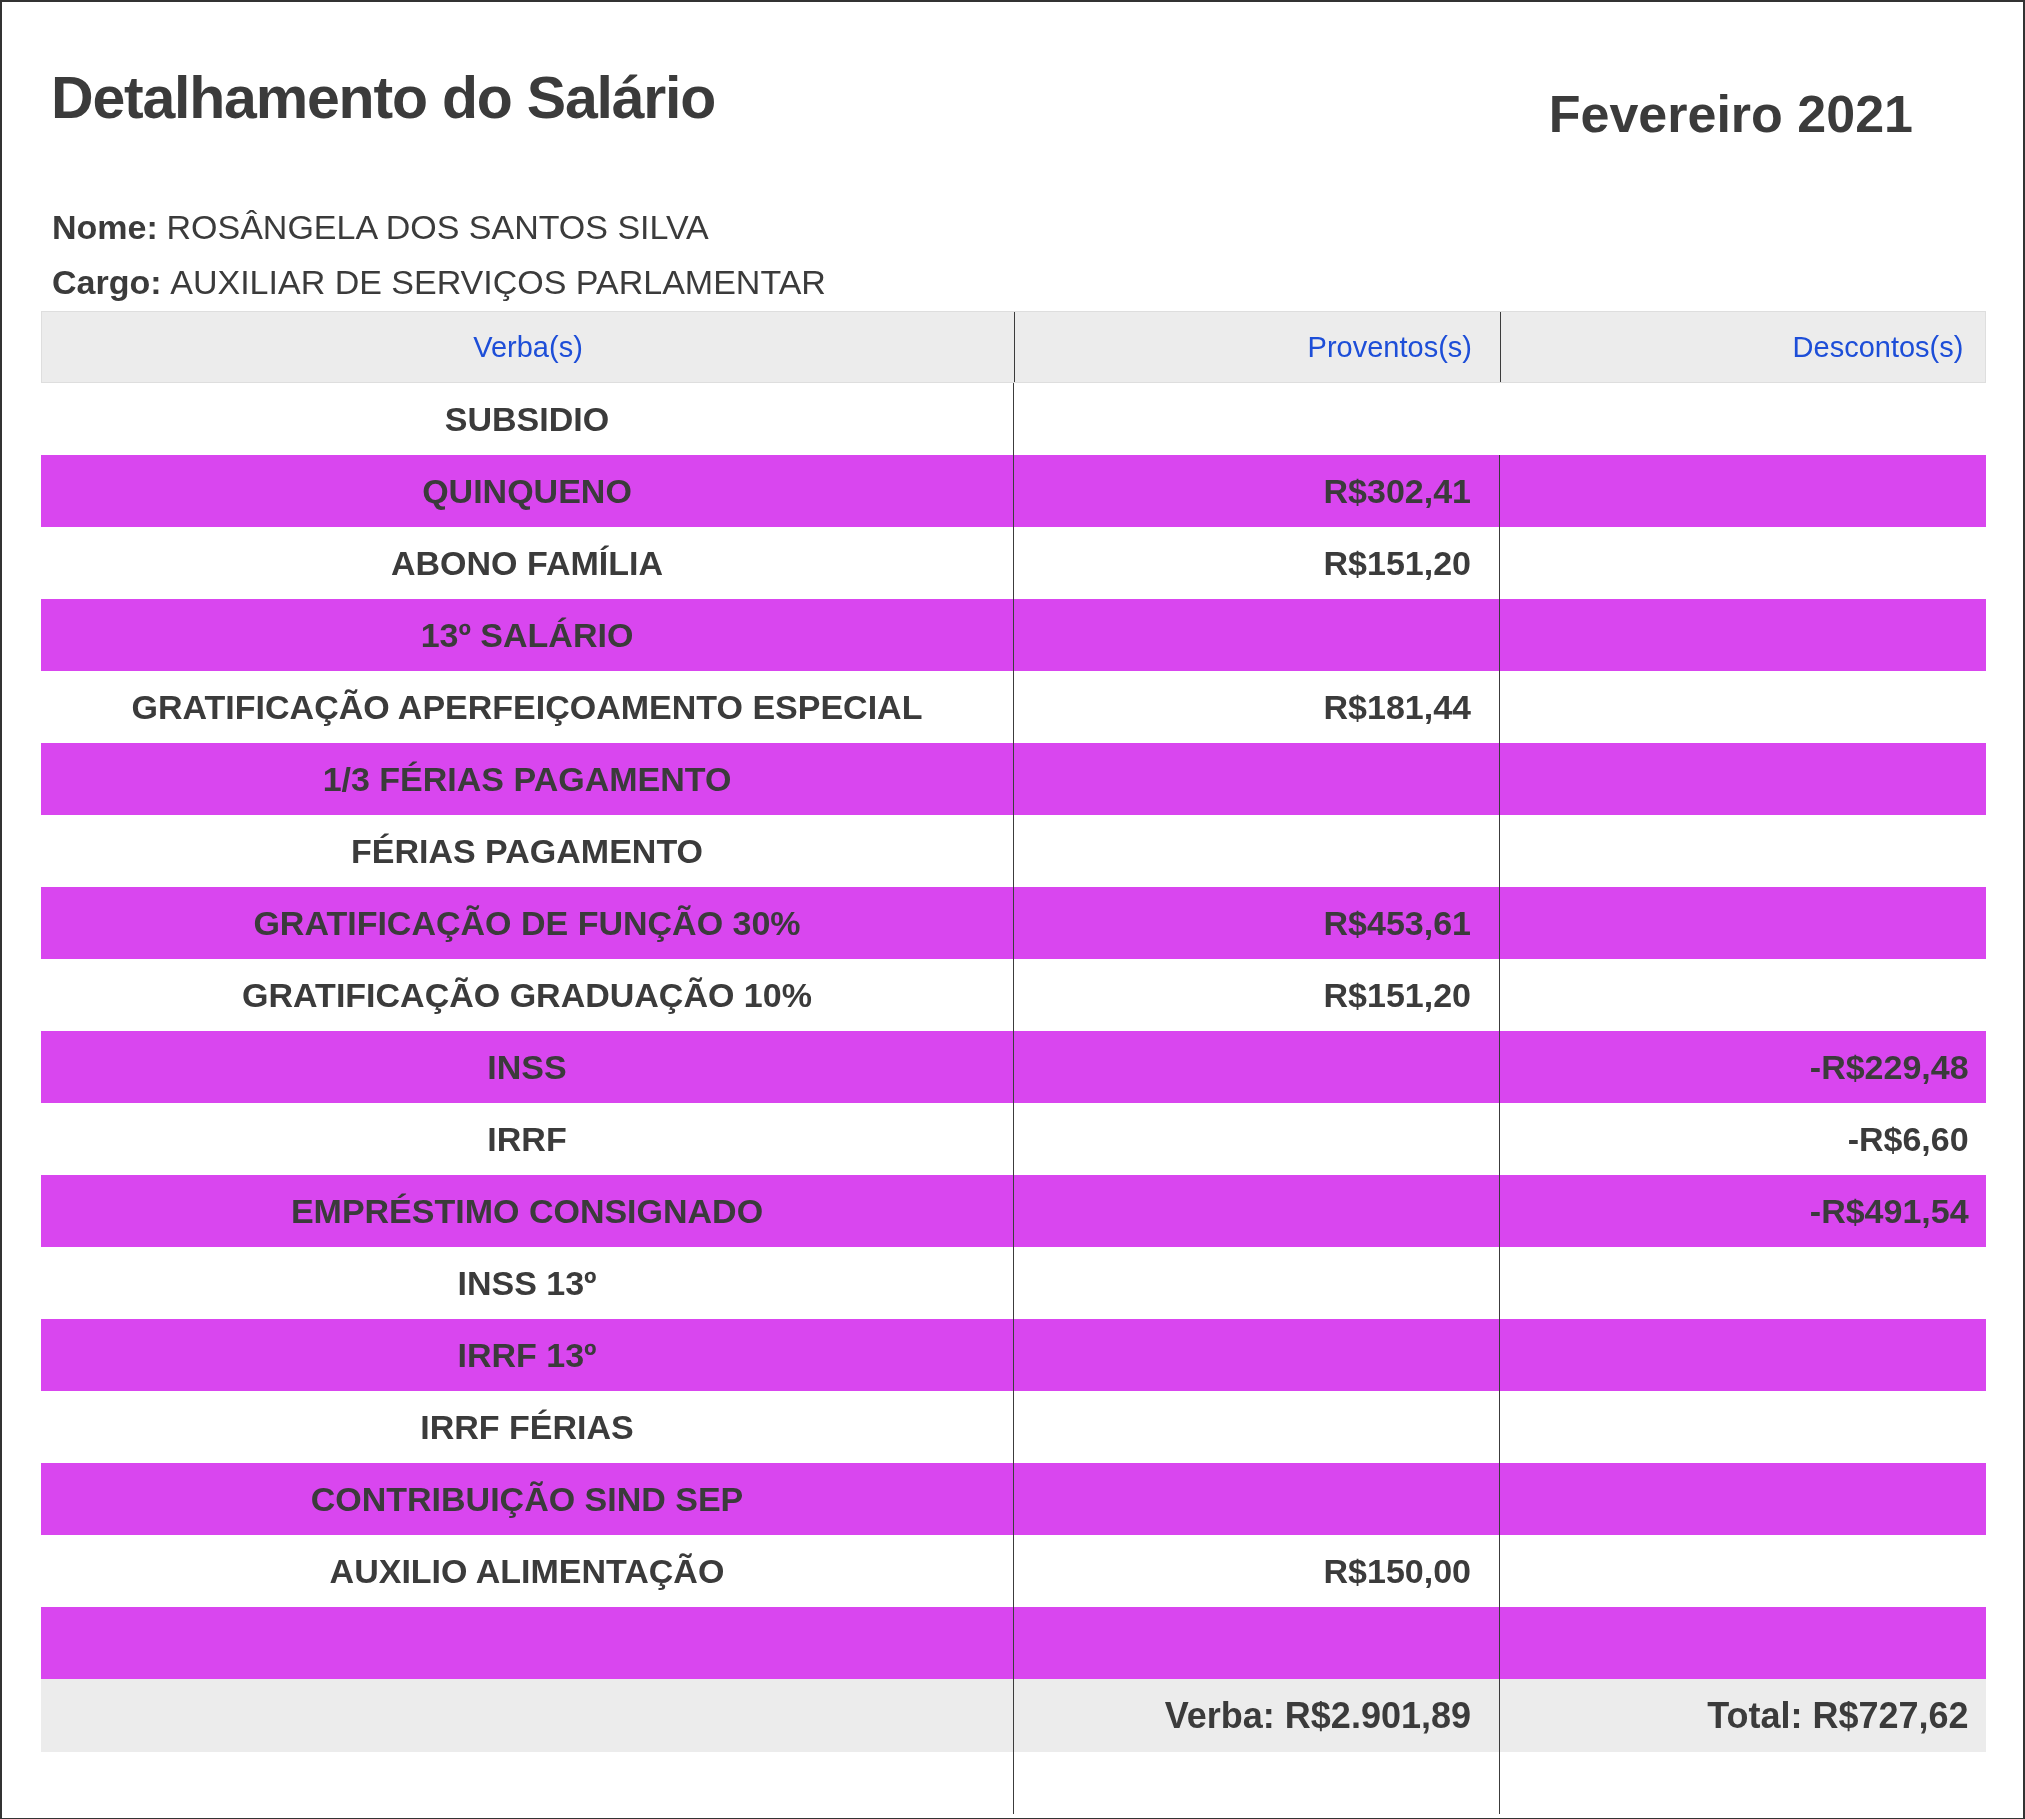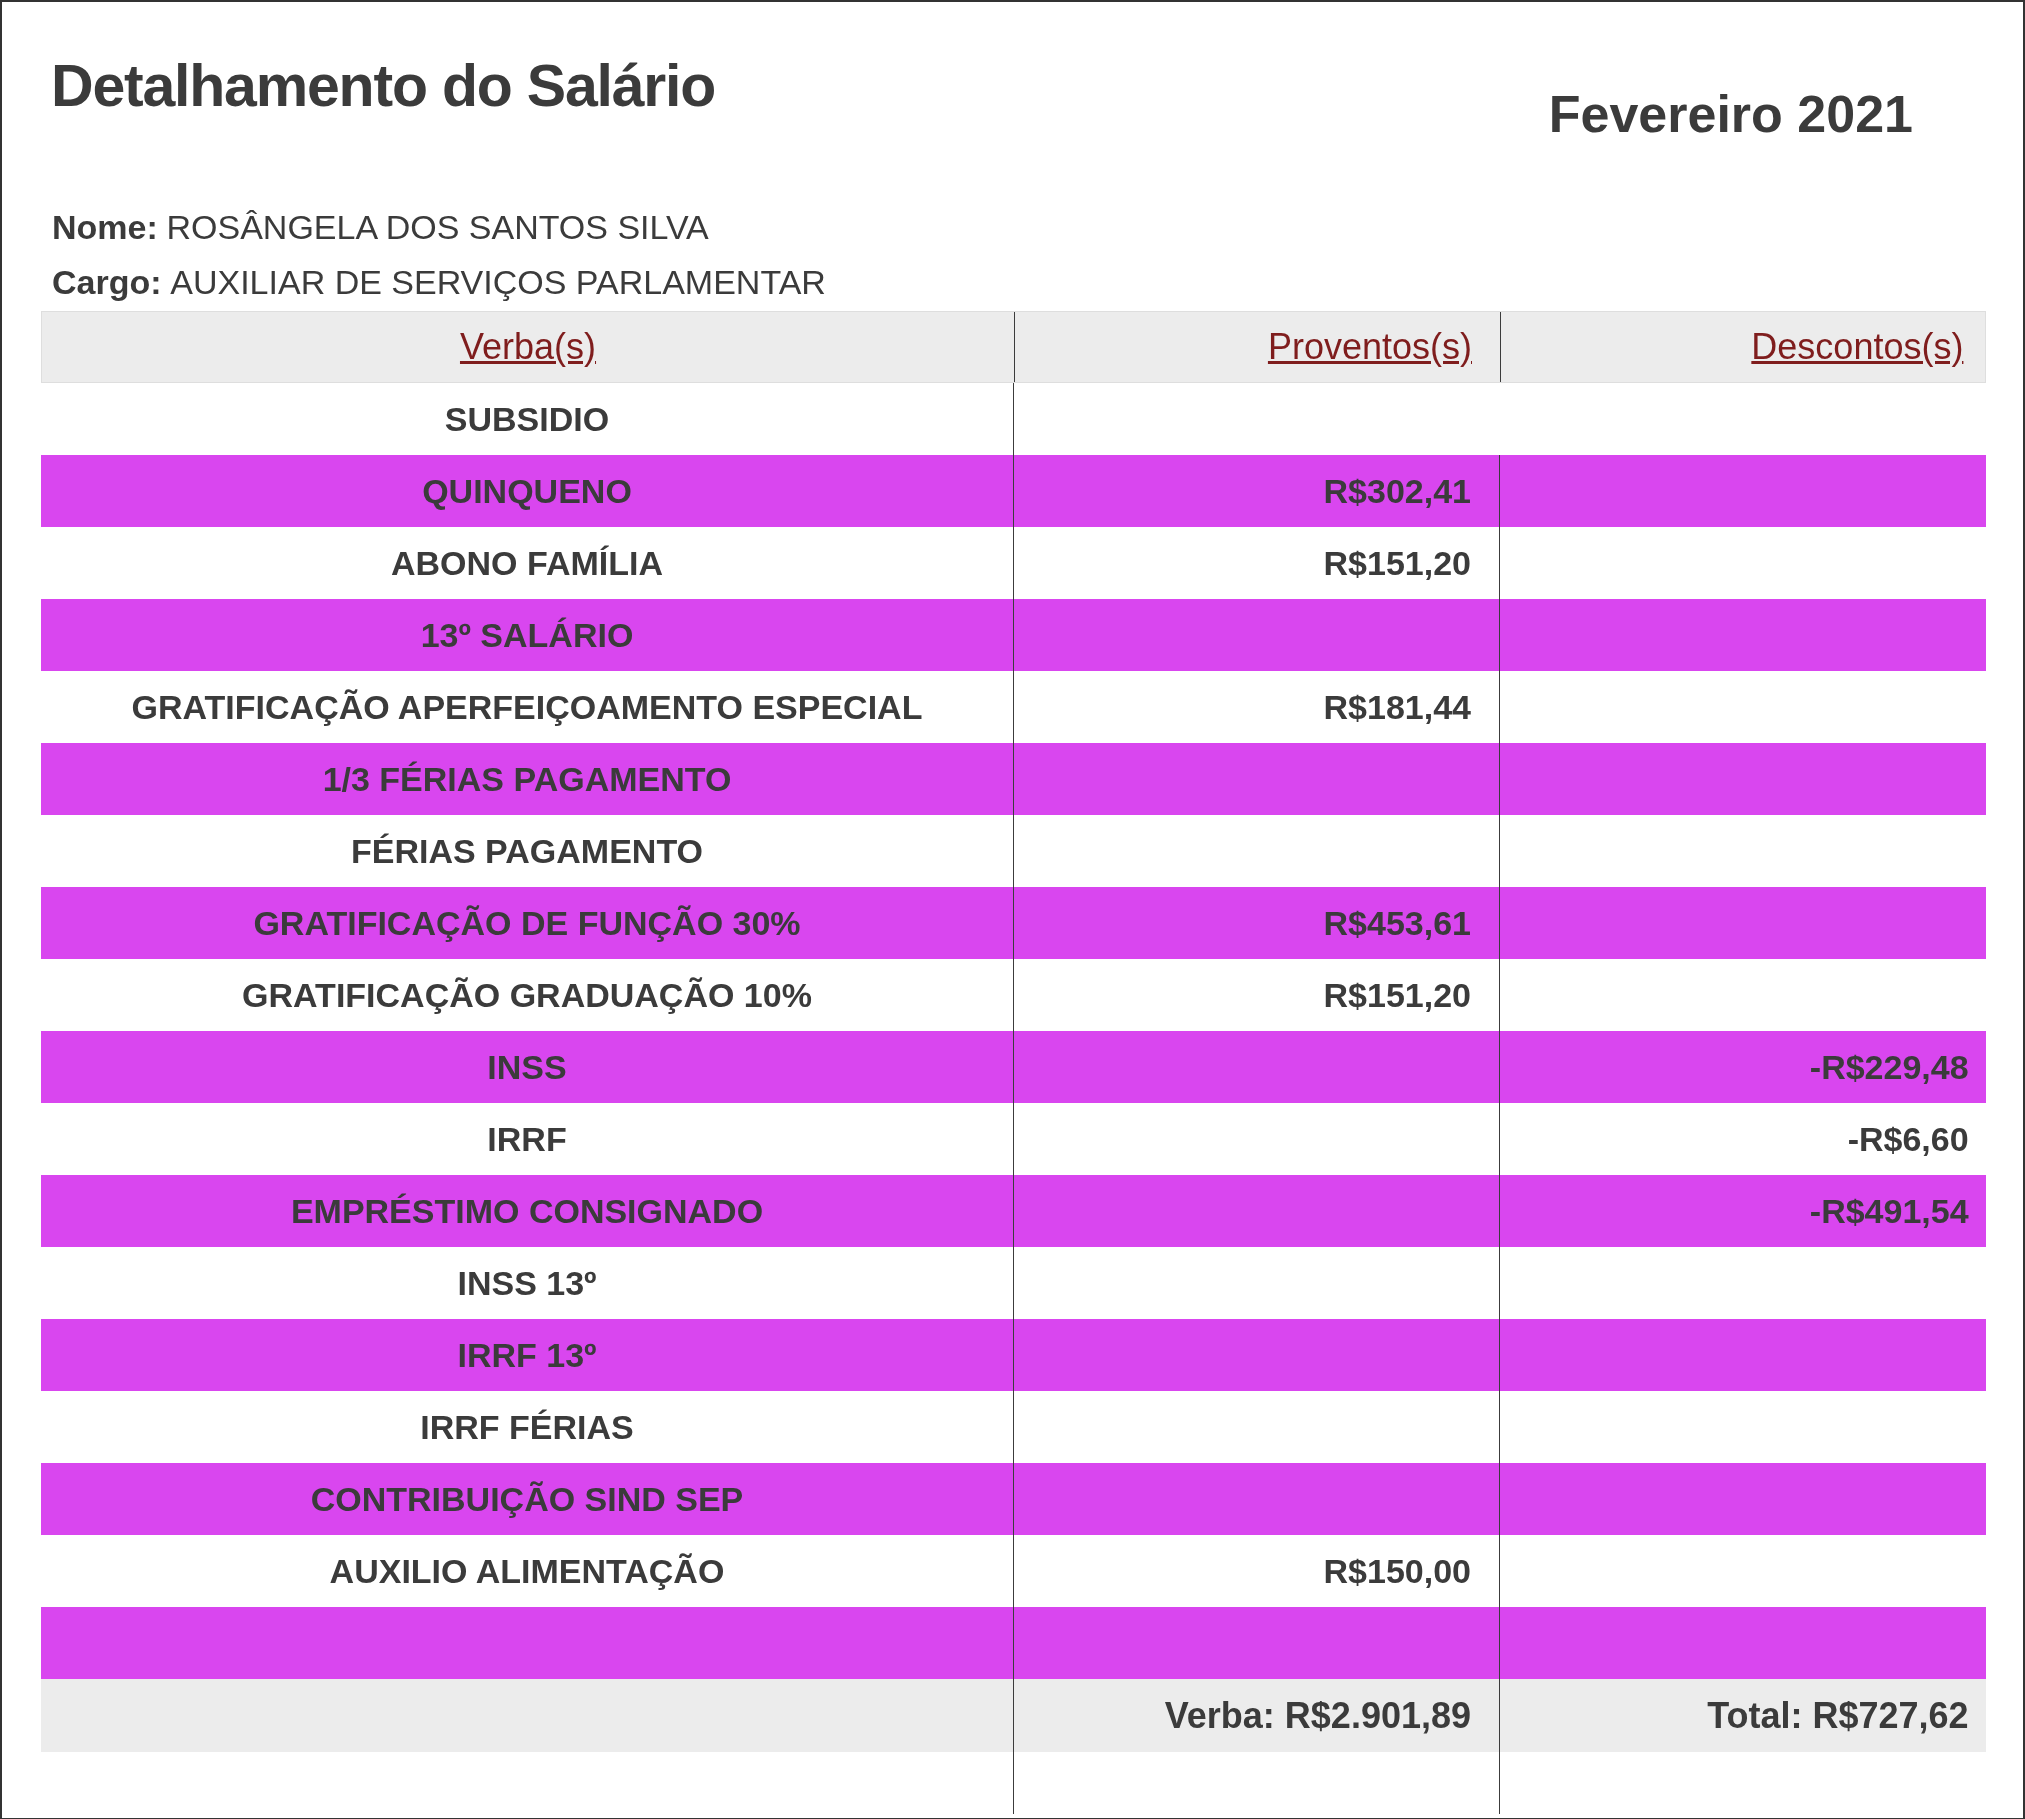--- a/index.html
+++ b/index.html
@@ -14,21 +14,21 @@
     font-family: "Liberation Sans", "DejaVu Sans", sans-serif;
     color: #3b3b3b;
   }
   .header {
     position: absolute;
     top: 52px;
     left: 49px;
     right: 110px;
     display: flex;
     justify-content: space-between;
-    align-items: flex-start;
+    align-items: center;
   }
   .title {
     margin: 0;
     font-size: 59px;
     font-weight: bold;
     letter-spacing: -1.2px;
     line-height: 1.1;
   }
   .period {
     font-size: 52px;
@@ -75,24 +75,23 @@
   .cell.prov { padding-right: 28px; }
   .cell.desc { padding-right: 17.4px; }
 
   .thead {
     height: 72px;
     background: #ececec;
     border: 1.2px solid #dedede;
     box-sizing: border-box;
   }
   .thead .cell {
-    font-size: 36px;
+    font-size: 29px;
     font-weight: normal;
-    color: #7f1d1d;
-    text-decoration: underline;
+    color: #1d4ed8;
   }
   .thead .cell.desc { padding-right: 23.6px; }
 
   .tbody .trow { height: 72px; background: #ffffff; }
   .tbody .trow.alt { background: #d946ef; }
   .tbody .cell {
     font-size: 34px;
     font-weight: bold;
   }
 

